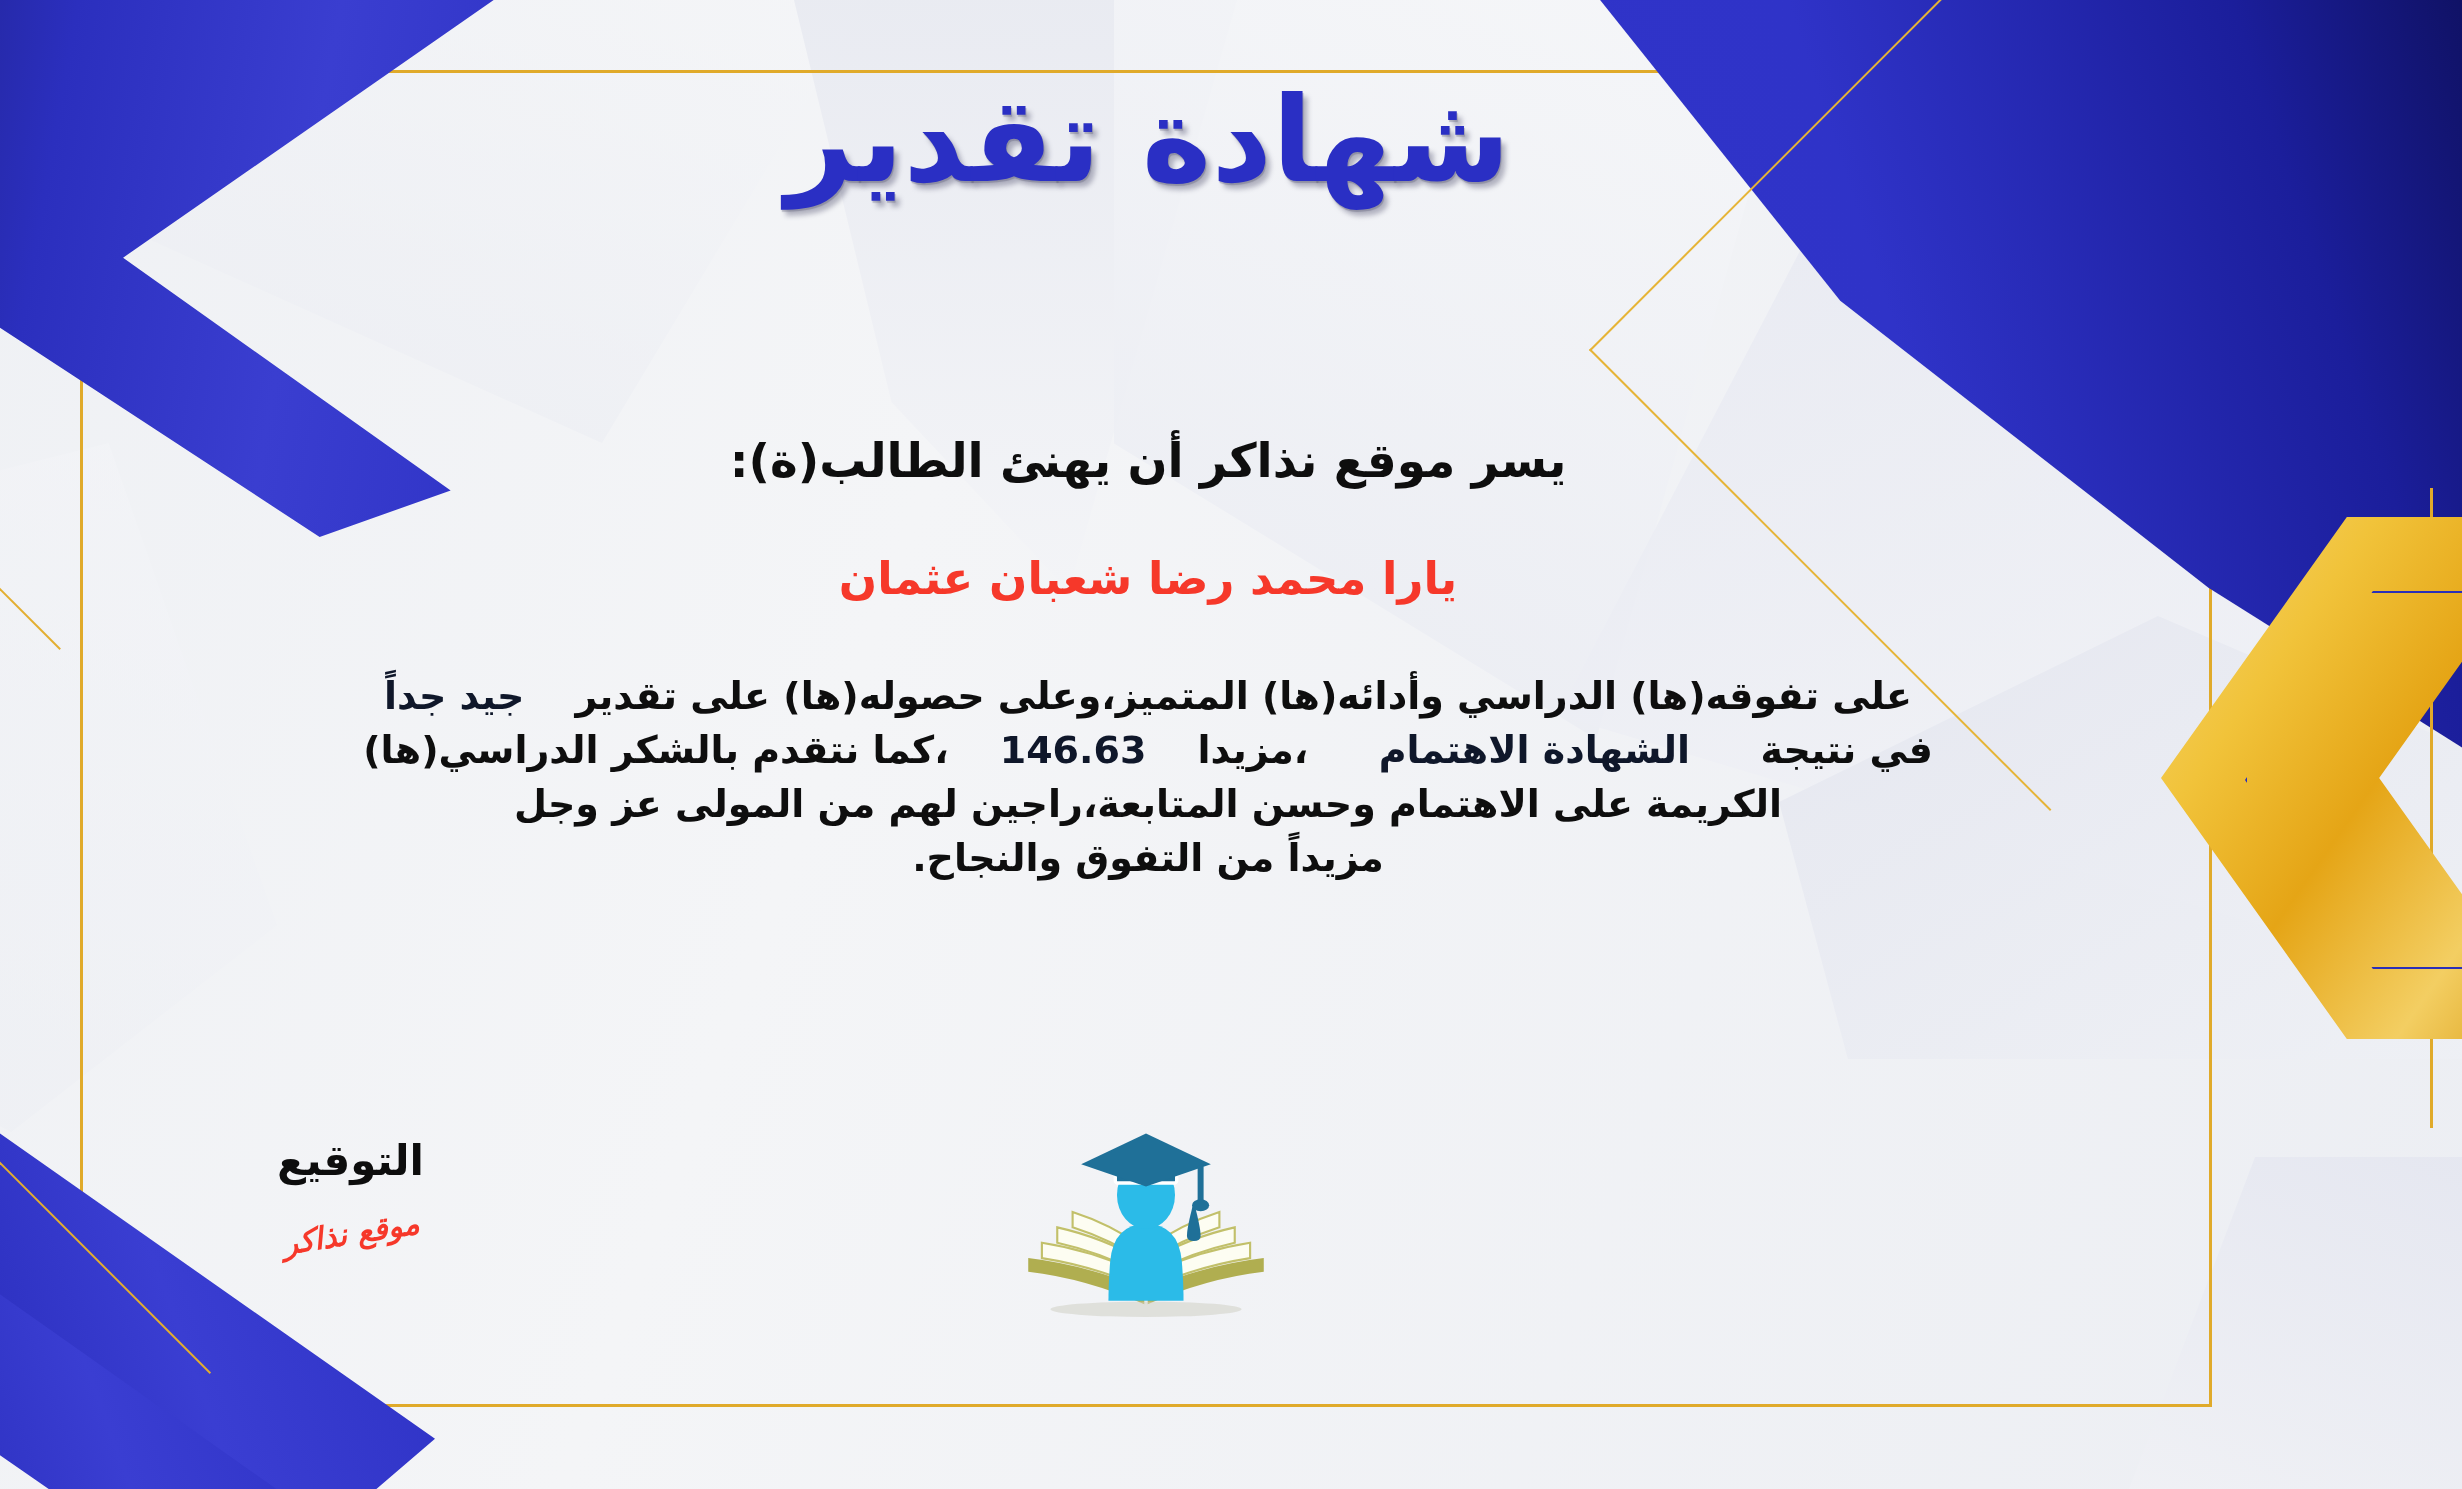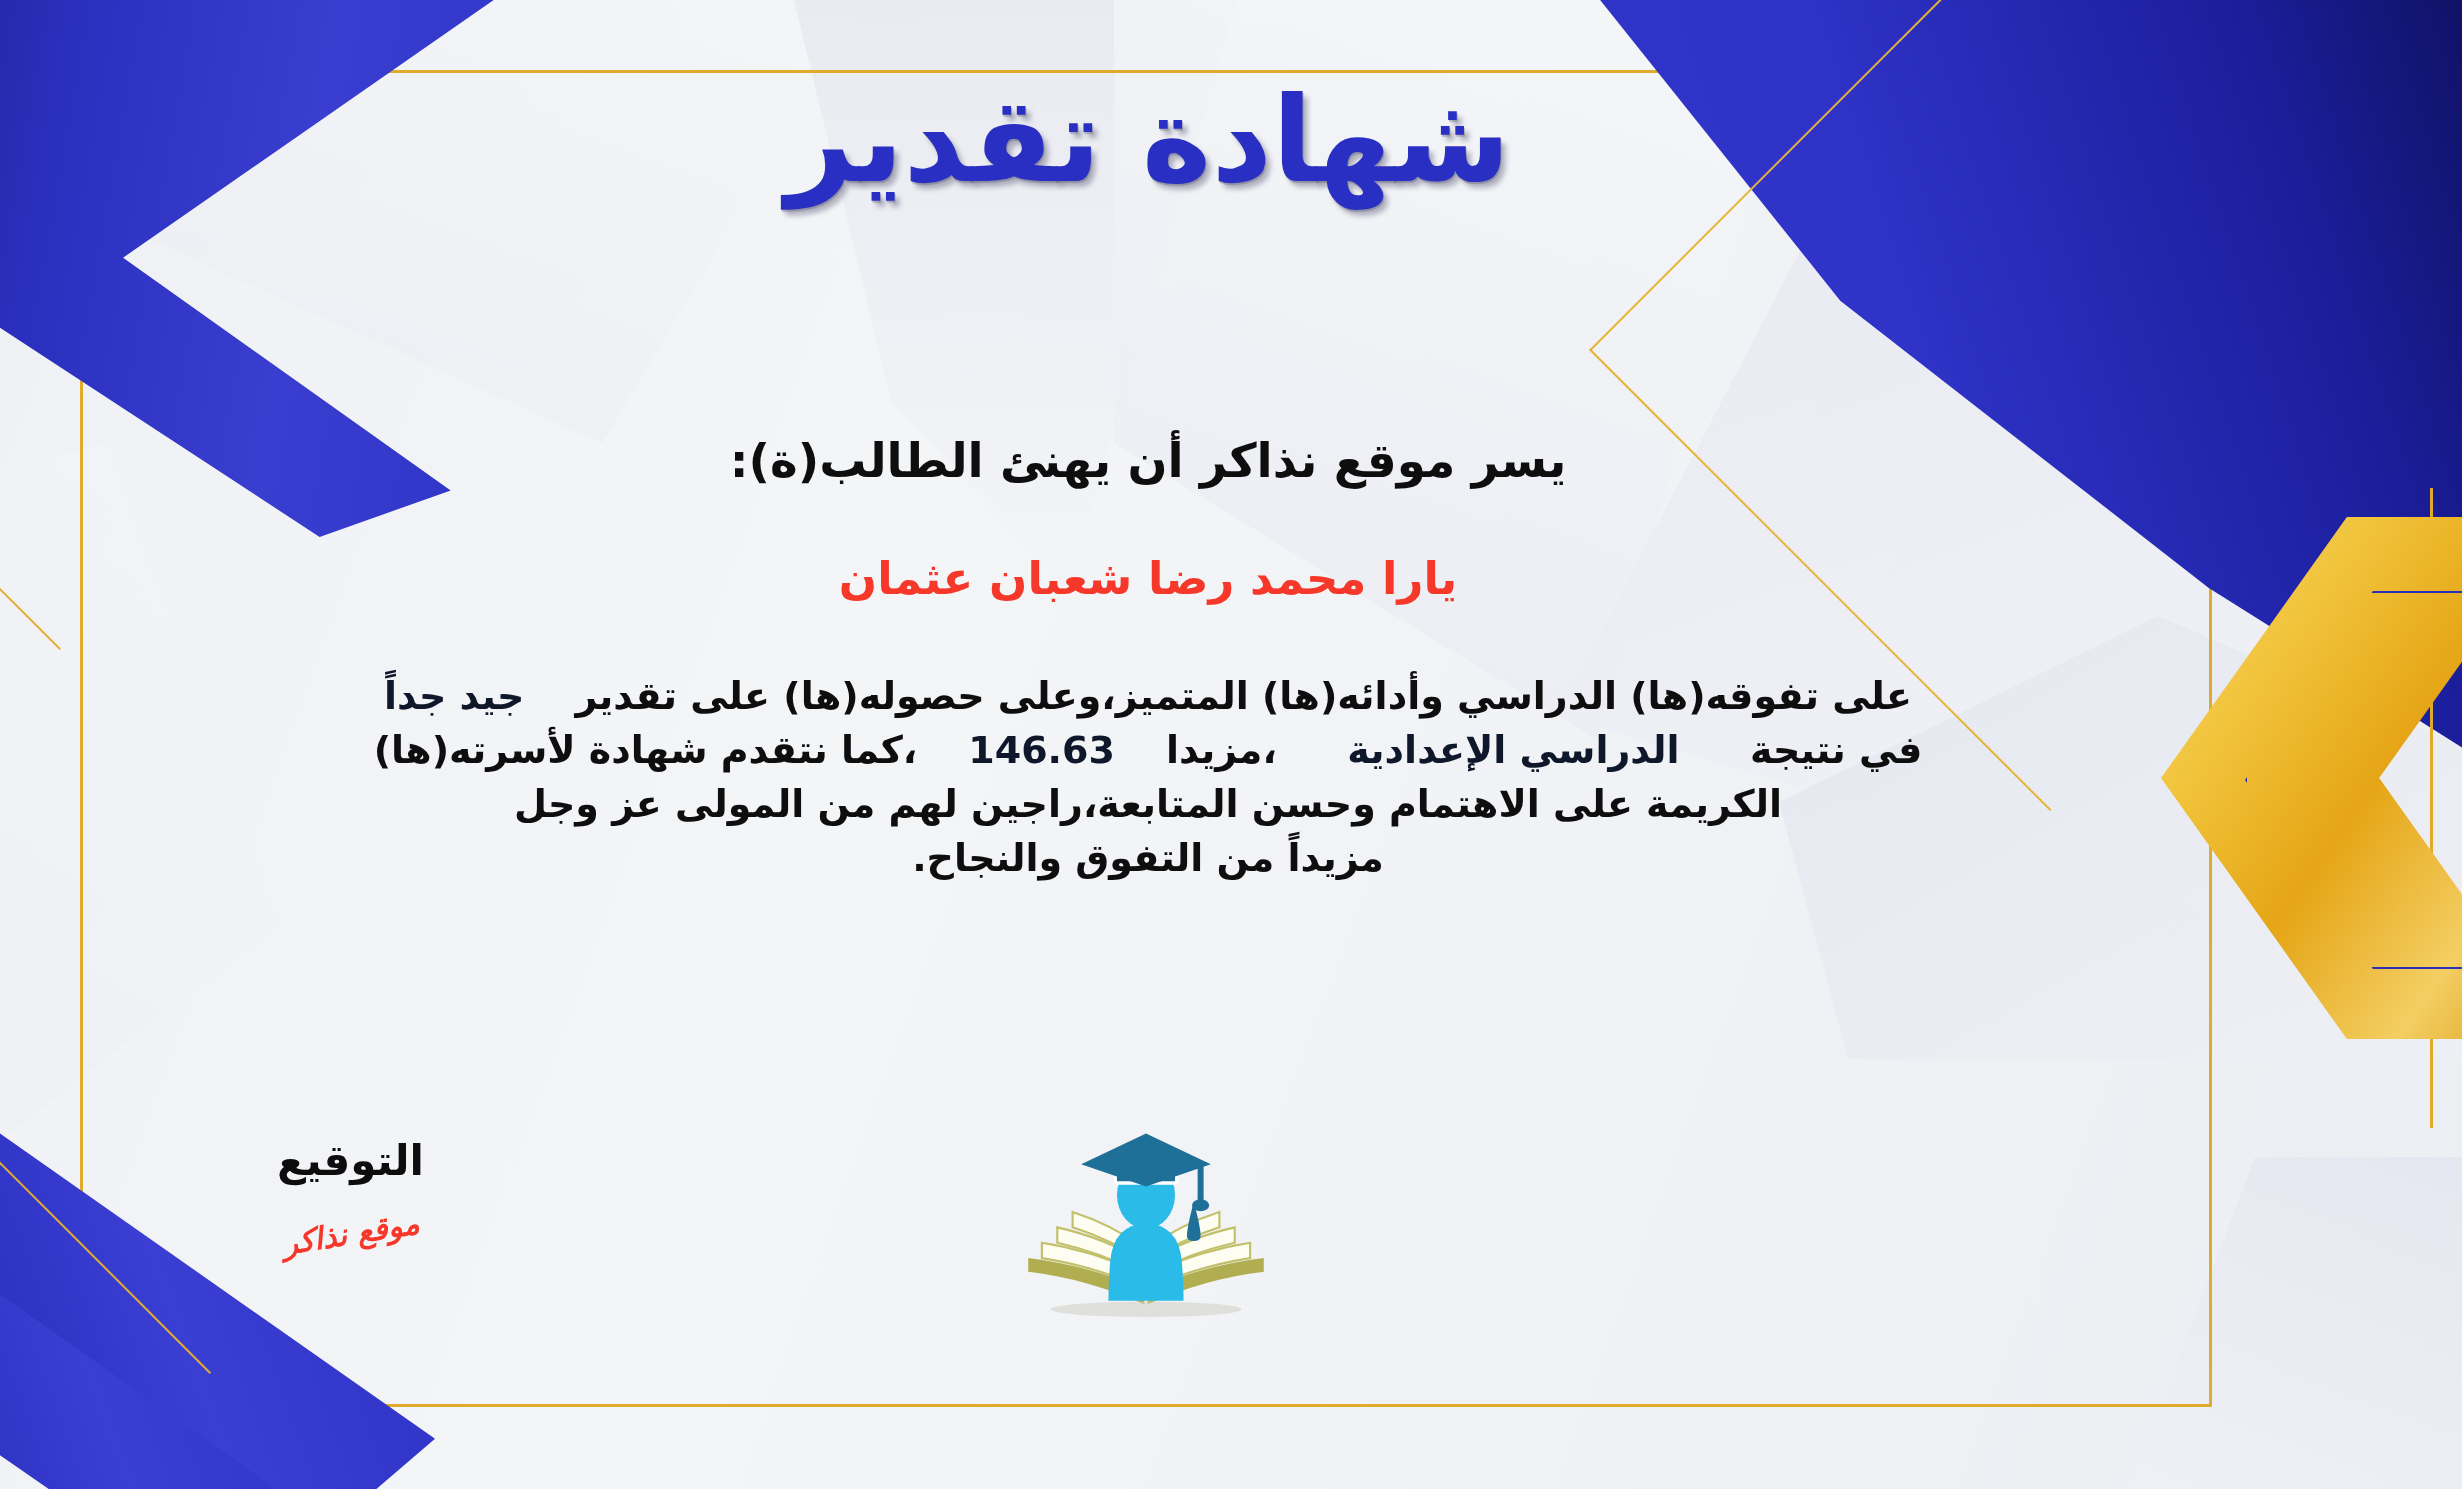--- a/index.html
+++ b/index.html
@@ -388,27 +388,27 @@
     <div class="body-block">
       <span class="body-line line-1">
         <span>على تفوقه(ها) الدراسي وأدائه(ها) المتميز،وعلى حصوله(ها) على تقدير</span>
         <span class="spacer-sm"></span>
         <span class="hl-red">جيد جداً</span>
       </span>
 
       <span class="body-line line-2">
         <span>في نتيجة</span>
         <span class="spacer-md"></span>
-        <span class="hl-red">الدراسي الإعدادية</span>
+        <span class="hl-red">الشهادة الاهتمام</span>
         <span class="spacer-md"></span>
         <span>،مزيدا</span>
         <span class="spacer-sm"></span>
         <span class="hl-red">146.63</span>
         <span class="spacer-sm"></span>
-        <span>،كما نتقدم شهادة لأسرته(ها)</span>
+        <span>،كما نتقدم بالشكر الدراسي(ها)</span>
       </span>
 
       <span class="body-line line-3">الكريمة على الاهتمام وحسن المتابعة،راجين لهم من المولى عز وجل</span>
 
       <span class="body-line line-4">مزيداً من التفوق والنجاح.</span>
     </div>
 
     <div class="signature-block">
       <div class="signature-label">التوقيع</div>
       <div class="signature-mark">موقع نذاكر</div>

